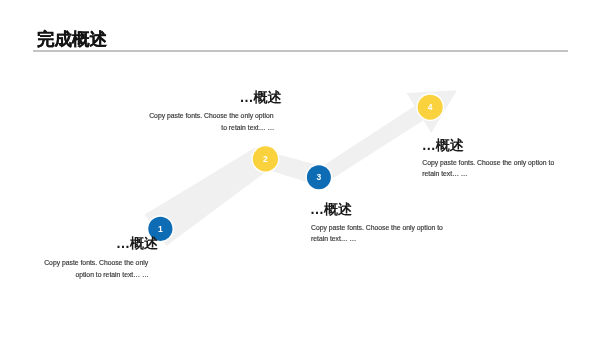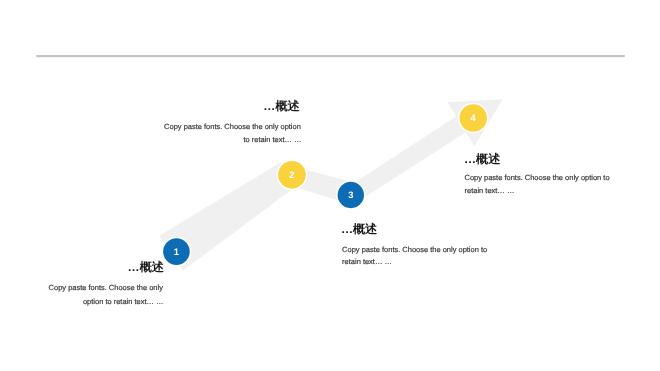--- a/index.html
+++ b/index.html
@@ -1,28 +1,29 @@
 <!DOCTYPE html>
 <html><head>
 <meta charset="utf-8">
 <style>
   html,body{margin:0;padding:0;}
   body{width:600px;height:337px;background:#ffffff;font-family:"Liberation Sans",sans-serif;overflow:hidden;}
   .slide{position:relative;width:600px;height:337px;background:#ffffff;filter:blur(0px);}
   .title{position:absolute;left:36.9px;top:30.8px;font-size:17.5px;font-weight:bold;-webkit-text-stroke:0.2px #141414;color:#141414;line-height:17.5px;white-space:nowrap;}
   .rule{position:absolute;left:33px;top:50.2px;width:534.7px;height:1.4px;background:#c3c3c3;}
   svg.diagram{position:absolute;left:0;top:0;width:600px;height:337px;}
-  .hd{position:absolute;font-size:11px;font-weight:bold;color:#1a1a1a;line-height:12px;white-space:nowrap;}
+  .hd{position:absolute;font-size:14px;font-weight:bold;color:#1a1a1a;line-height:12px;white-space:nowrap;}
   .bd{position:absolute;font-size:6.8px;color:#3a3a3a;-webkit-text-stroke:0.18px #3a3a3a;line-height:7px;white-space:nowrap;}
   text.num{font-size:8.5px;font-weight:bold;fill:#ffffff;font-family:"Liberation Sans",sans-serif;}
 </style>
 </head>
 <body>
 
 <div class="slide">
+  <div class="title">完成概述</div>
   <div class="rule"></div>
 
   <svg class="diagram" viewBox="0 0 600 337">
     <path d="M144.8,214.4 L254.4,148.0 L322.2,166.2 L414.6,106.0 L406.5,93.0 L457.0,90.2 L431.3,133.0 L423.4,120.3 L320.6,186.3 L268.3,170.1 L166.5,245.8 Z" fill="#f0f0f1"></path>
     <g>
       <circle cx="160.4" cy="228.8" r="13.5" fill="#ffffff"></circle>
       <circle cx="160.4" cy="228.8" r="12.1" fill="#0d6cb4"></circle>
       <text class="num" x="160.4" y="231.6" text-anchor="middle">1</text>
     </g>
     <g>

